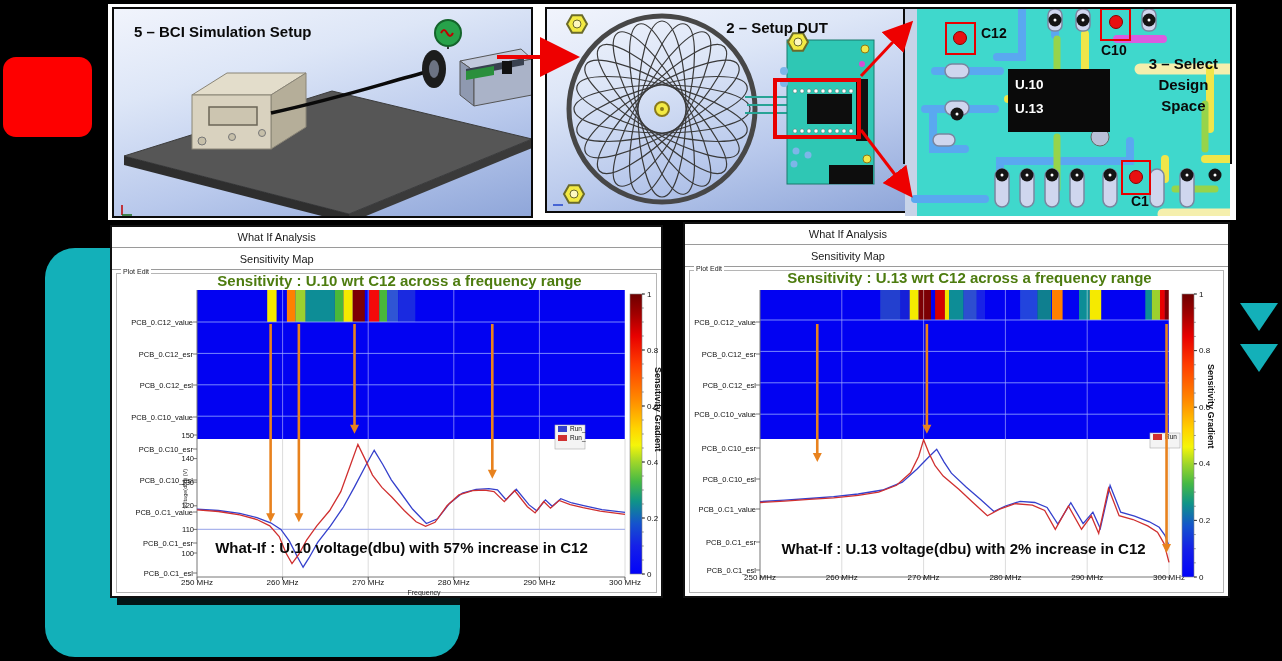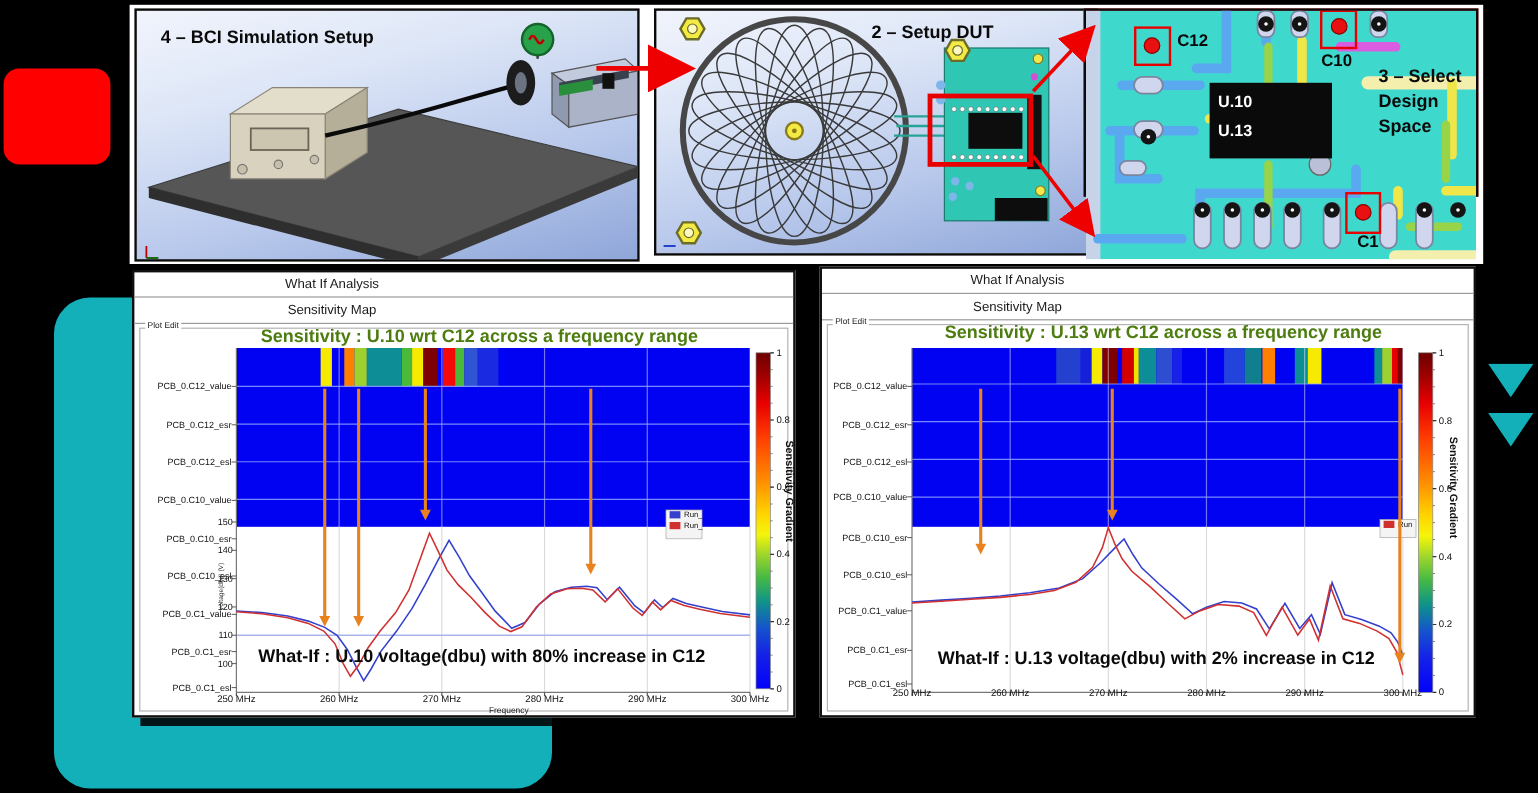--- a/index.html
+++ b/index.html
@@ -11,21 +11,21 @@
   .teal-tri{position:absolute;width:38px;height:28px;background:#13b0b9;clip-path:polygon(0 0,100% 0,50% 100%);z-index:1;}
   #tri1{left:1240px;top:303px;} #tri2{left:1240px;top:344px;}
   .panel{position:absolute;border:2px solid #0a0a0a;z-index:2;background:linear-gradient(165deg,#f1f4fc 0%,#dde6f7 30%,#b9c9ec 65%,#8fa6d9 100%);}
   #p1{left:112px;top:7px;width:421px;height:211px;}
   #p2{left:545px;top:7px;width:370px;height:206px;}
   #p3{left:903px;top:7px;width:329px;height:157px;background:#ef4444;}
   .panel svg{position:absolute;left:0;top:0;}
   .p-title{position:absolute;font-weight:bold;font-size:15px;color:#0a0a0a;z-index:3;}
   #p1 .p-title{left:20px;top:14px;}
   #p2 .p-title{left:150px;top:10px;width:160px;text-align:center;}
-  #p3 .p-title{right:12px;top:44px;text-align:left;line-height:21px;white-space:pre-line;}
+  #p3 .p-title{right:12px;top:44px;text-align:center;line-height:21px;white-space:pre-line;}
   .pcb-label{position:absolute;font-weight:bold;font-size:14px;color:#0a0a0a;z-index:3;}
   .chip-label{position:absolute;left:110px;top:64px;color:#fff;font-weight:bold;font-size:13.5px;line-height:24px;white-space:pre-line;z-index:3;}
   #overlay{position:absolute;left:0;top:0;z-index:5;pointer-events:none;}
   .chart{position:absolute;background:#fff;border:2px solid #101010;box-shadow:7px 7px 0 rgba(0,0,0,.88);z-index:2;}
   #chartL{left:110px;top:225px;width:553px;height:373px;}
   #chartR{left:683px;top:222px;width:547px;height:376px;}
   .hdr{position:absolute;left:0;right:0;height:21px;border-bottom:1px solid #9a9a9a;font-size:11px;color:#1a1a1a;padding-left:16px;}
   .hdr span{position:absolute;left:30%;top:4px;transform:translateX(-50%);white-space:nowrap;}
   .h1{top:0;} .h2{top:22px;}
   .plotbox{position:absolute;left:4px;top:46px;right:4px;bottom:3px;border:1px solid #b5b5b5;}
@@ -71,21 +71,21 @@
       <polygon points="346,52 360,62 360,97 346,86" fill="#8f99b0" stroke="#555"></polygon>
       <polygon points="360,62 418,50 418,86 360,97" fill="#aab3c8" stroke="#555"></polygon>
       <polygon points="352,60 410,49 410,56 352,67" fill="#39414f"></polygon>
       <polygon points="352,62 380,57 380,66 352,71" fill="#2a8f3c"></polygon>
       <rect x="388" y="52" width="10" height="13" fill="#111"></rect>
       <ellipse cx="320" cy="60" rx="12" ry="19" fill="#1c1c1c"></ellipse>
       <ellipse cx="320" cy="60" rx="5" ry="9" fill="#6c7383"></ellipse>
       <line x1="8" y1="196" x2="8" y2="206" stroke="#c00000" stroke-width="1.5"></line>
       <line x1="8" y1="206" x2="18" y2="206" stroke="#1a6a1a" stroke-width="1.5"></line>
     </svg>
-    <div class="p-title">4 – BCI Simulation Setup</div>
+    <div class="p-title">5 – BCI Simulation Setup</div>
   </div>
 
   <div class="panel" id="p2">
     <svg width="341" height="202" viewBox="0 0 341 202">
       <polygon points="40,15 35,23.7 25,23.7 20,15 25,6.3 35,6.3" fill="#f3ea43" stroke="#6b6b2a" stroke-width="2"></polygon>
       <circle cx="30" cy="15" r="4" fill="#fdf8c0" stroke="#6b6b2a"></circle>
       <polygon points="37,185 32,193.7 22,193.7 17,185 22,176.3 32,176.3" fill="#f3ea43" stroke="#6b6b2a" stroke-width="2"></polygon>
       <circle cx="27" cy="185" r="4" fill="#fdf8c0" stroke="#6b6b2a"></circle>
       <circle cx="115" cy="100" r="93" fill="none" stroke="#474747" stroke-width="5"></circle>
       <g fill="none" stroke="#3a3a3a" stroke-width="1.2">
@@ -395,21 +395,21 @@
         <text x="458" y="213" font-size="6.5" text-anchor="start" fill="#111" font-family="Liberation Sans, sans-serif">Run_</text>
         <line x1="158.6160000000002" y1="97" x2="158.6160000000002" y2="287.32" stroke="#e8821e" stroke-width="2.6"></line>
         <polygon points="154.1,286.3 163.1,286.3 158.6,295.3" fill="#e8821e"></polygon>
         <line x1="186.8639999999998" y1="97" x2="186.8639999999998" y2="287.32" stroke="#e8821e" stroke-width="2.6"></line>
         <polygon points="182.4,286.3 191.4,286.3 186.9,295.3" fill="#e8821e"></polygon>
         <line x1="242.5039999999998" y1="97" x2="242.5039999999998" y2="198.82" stroke="#e8821e" stroke-width="2.6"></line>
         <polygon points="238.0,197.8 247.0,197.8 242.5,206.8" fill="#e8821e"></polygon>
         <line x1="380.32" y1="97" x2="380.32" y2="243.66" stroke="#e8821e" stroke-width="2.6"></line>
         <polygon points="375.8,242.7 384.8,242.7 380.3,251.7" fill="#e8821e"></polygon>
       </svg>
-    <div class="whatif">What-If : U.10 voltage(dbu) with 80% increase in C12</div>
+    <div class="whatif">What-If : U.10 voltage(dbu) with 57% increase in C12</div>
     <div class="cb-label">Sensitivity Gradient</div>
     <div class="yaxis-label">voltage(dbu) (V)</div>
     <div class="freq-label">Frequency</div>
   </div>
 
   <div class="chart" id="chartR">
     <div class="hdr h1">
         <span>What If Analysis</span>
       </div>
     <div class="hdr h2">

